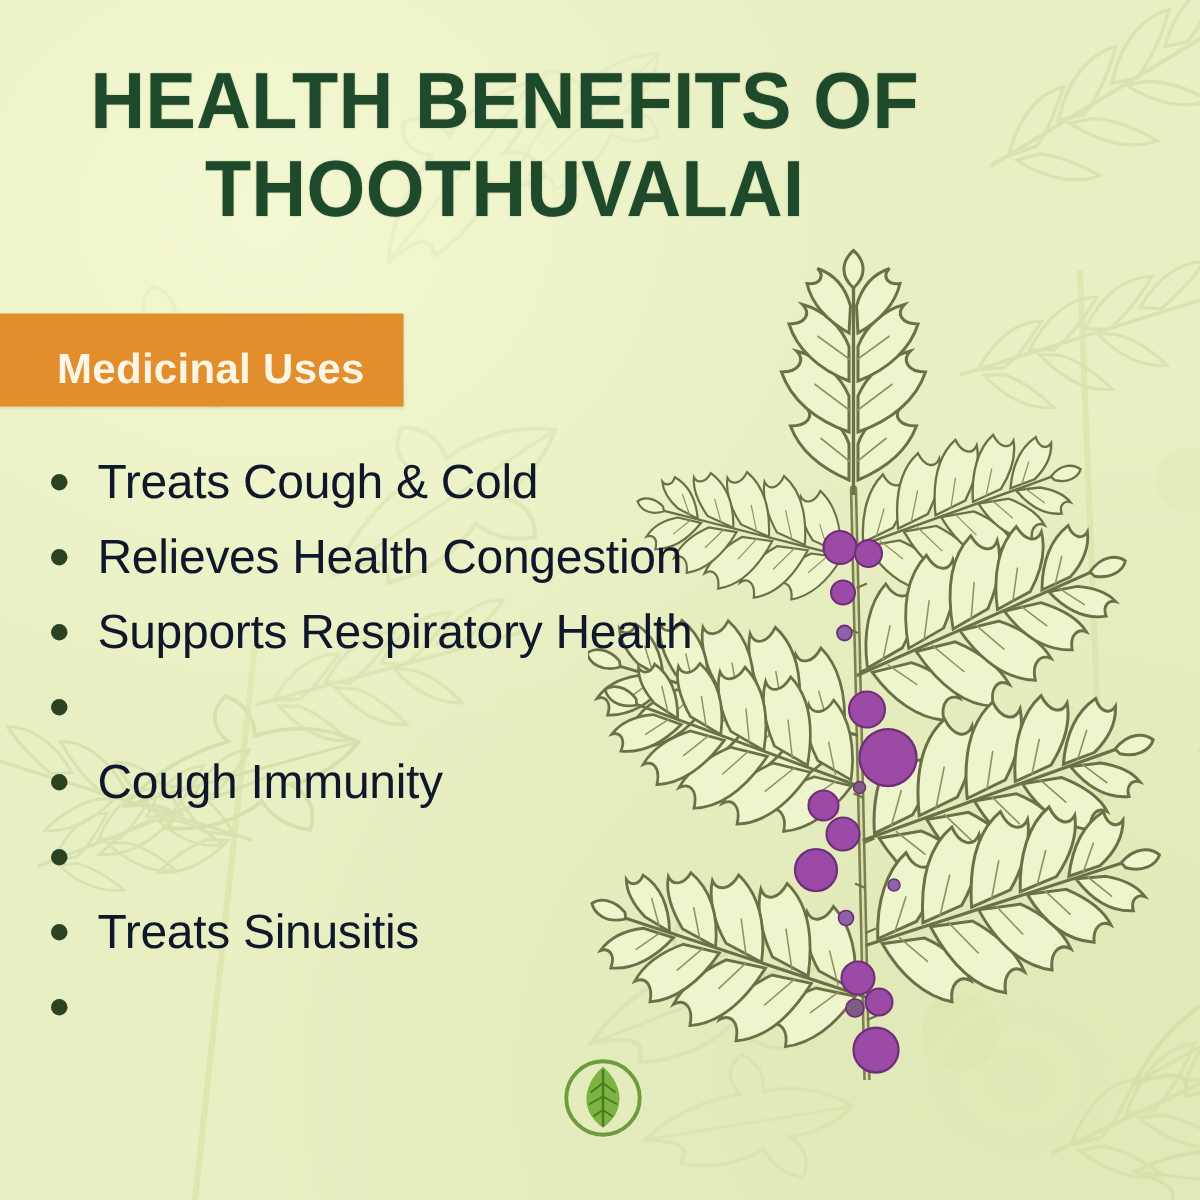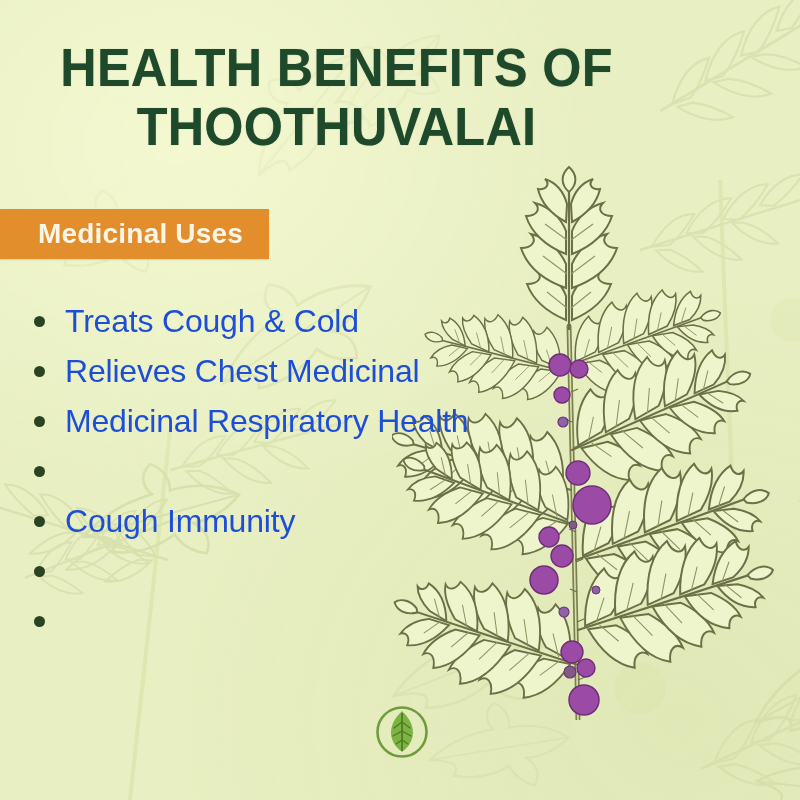--- a/index.html
+++ b/index.html
@@ -69,21 +69,21 @@
     transform-origin: center;
     text-shadow: 0 0 1px rgba(30,74,43,0.45);
   }
 
   
   #medicinal-banner {
     position: absolute;
     left: 0;
     top: 209px;
     height: 50px;
-    padding: 0 26px 0 38px;
+    padding: 12px 26px 0 38px;
     background: #e38e2c;
     display: flex;
     align-items: center;
     z-index: 4;
     box-shadow: 0 1px 2px rgba(120,80,20,0.18);
   }
   #medicinal-banner .banner-label {
     color: #fdf6e7;
     font-weight: 700;
     font-size: 28px;
@@ -111,21 +111,21 @@
   .bullet-dot {
     width: 11px;
     height: 11px;
     min-width: 11px;
     border-radius: 50%;
     background: #2a4423;
     margin-right: 20px;
     margin-left: 6px;
   }
   .bullet-text {
-    color: #1d4ed8;
+    color: #0f172a;
     font-size: 32px;
     line-height: 36px;
     font-weight: 400;
     letter-spacing: -0.2px;
     white-space: nowrap;
   }
 
   
   #brand-logo {
     position: absolute;
@@ -327,35 +327,39 @@
     <span class="banner-label">Medicinal Uses</span>
   </div>
 
   <ul id="benefits-list">
     <li>
       <span class="bullet-dot"></span>
       <span class="bullet-text">Treats Cough &amp; Cold</span>
     </li>
     <li>
       <span class="bullet-dot"></span>
-      <span class="bullet-text">Relieves Chest Medicinal</span>
-    </li>
-    <li>
-      <span class="bullet-dot"></span>
-      <span class="bullet-text">Medicinal Respiratory Health</span>
+      <span class="bullet-text">Relieves Health Congestion</span>
+    </li>
+    <li>
+      <span class="bullet-dot"></span>
+      <span class="bullet-text">Supports Respiratory Health</span>
     </li>
     <li>
       <span class="bullet-dot"></span>
     </li>
     <li>
       <span class="bullet-dot"></span>
       <span class="bullet-text">Cough Immunity</span>
     </li>
     <li>
       <span class="bullet-dot"></span>
+    </li>
+    <li>
+      <span class="bullet-dot"></span>
+      <span class="bullet-text">Treats Sinusitis</span>
     </li>
     <li>
       <span class="bullet-dot"></span>
     </li>
   </ul>
 
   <svg id="brand-logo" viewBox="0 0 60 60" xmlns="http://www.w3.org/2000/svg" aria-hidden="true">
     <circle cx="30" cy="30" r="24.5" fill="none" stroke="#6f9c3c" stroke-width="2.6"></circle>
     <path d="M30,9 C42,20 44,33 37,43 C34,47 31,49 30,50 C29,49 26,47 23,43 C16,33 18,20 30,9 Z" fill="#7cb342"></path>
     <path d="M30,11 L30,49" stroke="#4e7a22" stroke-width="1.7" fill="none"></path>

